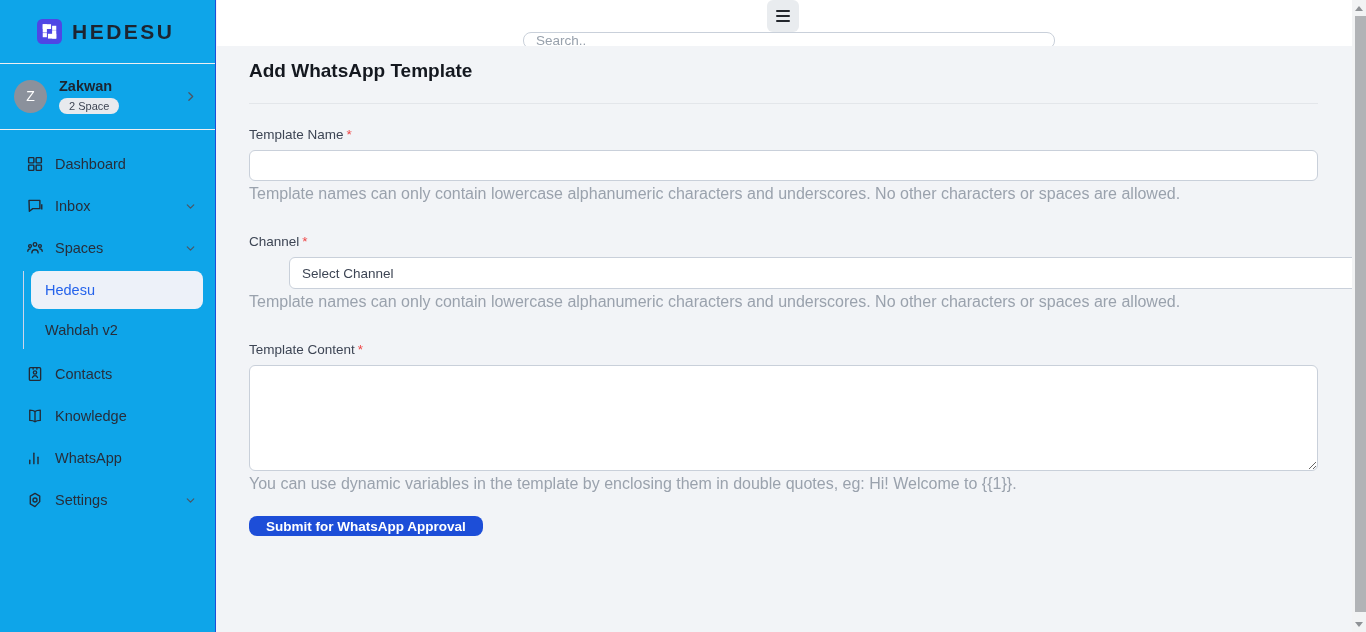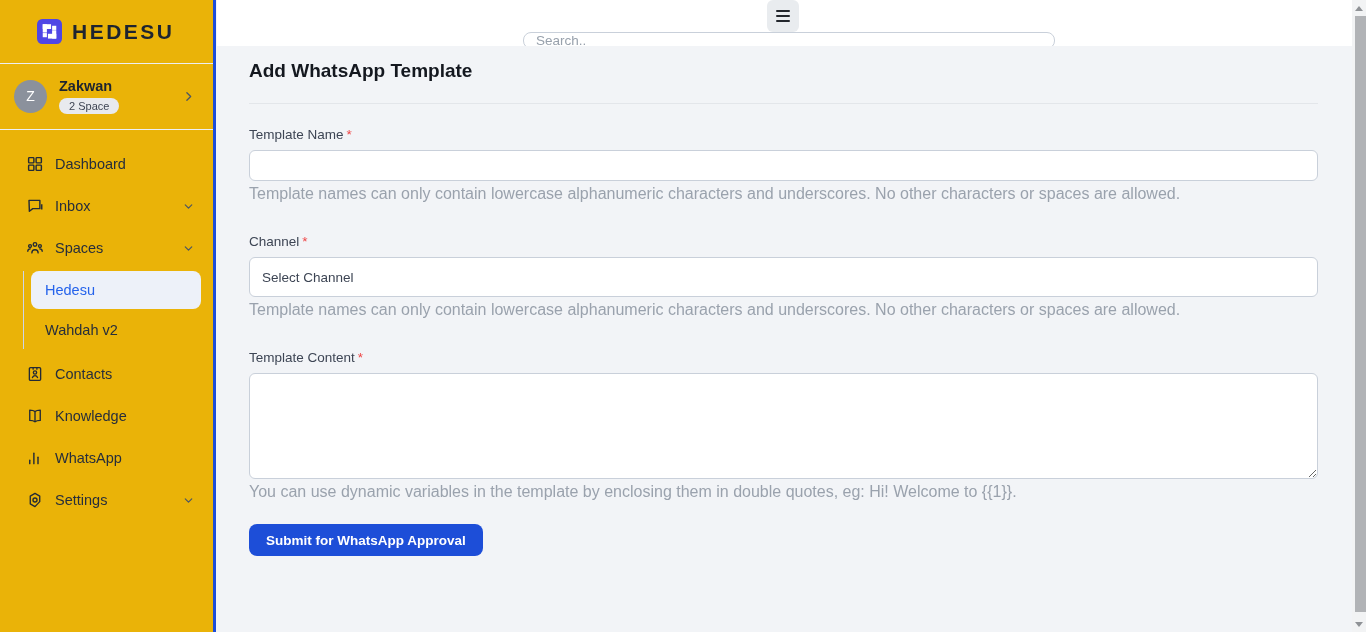--- a/index.html
+++ b/index.html
@@ -5,21 +5,21 @@
   * { box-sizing: border-box; margin: 0; padding: 0; }
   html,body { width:1366px; height:632px; overflow:hidden; }
   body {
     font-family: "Liberation Sans", "DejaVu Sans", sans-serif;
     background:#f2f4f7; color:#272e3b; font-size:14px;
   }
   svg { display:block; }
 
   
   .sidebar { position:fixed; left:0; top:0; width:216px; height:632px;
-    background:#eab308; border-right:3px solid #1d4ed8; z-index:5; }
+    background:#0ea5e9; border-right:1px solid #1d4ed8; z-index:5; }
   .brand { height:64px; display:flex; align-items:center; gap:10px;
     padding-left:37px; border-bottom:1px solid #edeff2; }
   .brand-name { font-size:21px; font-weight:600; letter-spacing:2.5px; color:#1d2430; }
   .user { display:flex; align-items:center; padding:14px 18px 15px 14px;
     border-bottom:1px solid #edeff2; }
   .avatar { width:33px; height:33px; border-radius:50%; background:#8b919c;
     color:#fff; display:flex; align-items:center; justify-content:center;
     font-size:14px; flex:0 0 33px; }
   .user-meta { margin-left:12px; }
   .user-name { font-weight:700; font-size:14.5px; color:#1d2430; }
@@ -70,24 +70,24 @@
   .form-group { margin-top:30px; }
   .form-group.first { margin-top:22px; }
   .field-label { font-size:13.5px; color:#3d4554; }
   .req { color:#ef4444; margin-left:3px; }
   .text-input, .select-input, .textarea-input {
     display:block; width:100%; margin-top:8px; background:#fff;
     border:1px solid #c9d0da; border-radius:6px; padding:0 12px;
     font-size:13.5px; font-family:inherit; color:#3d4554; outline:none;
   }
   .text-input { height:31px; }
-  .select-input { height:40px; appearance:none; -webkit-appearance:none; cursor:pointer; }
+  .select-input { height:32px; appearance:none; -webkit-appearance:none; cursor:pointer;margin-left:40px; }
   .textarea-input { height:106px; padding:8px 12px; resize:both; }
   .helper-text { margin-top:4px; font-size:16px; color:#9aa2ad; }
-  .submit-btn { margin-top:23px; height:32px; padding:0 17px; background:#1d4ed8;
+  .submit-btn { margin-top:23px; height:20px; padding:0 17px; background:#1d4ed8;
     color:#fff; border:none; border-radius:8px; font-size:13.5px; font-weight:600;
     font-family:inherit; cursor:pointer; }
 
   
   .scrollbar { position:fixed; right:0; top:0; width:14px; height:632px;
     background:#f2f3f4; z-index:10; }
   .sb-arrow { position:absolute; left:0; width:14px; height:14px;
     display:flex; align-items:center; justify-content:center; cursor:pointer; }
   .sb-arrow.up { top:1px; }
   .sb-arrow.down { bottom:1px; }

